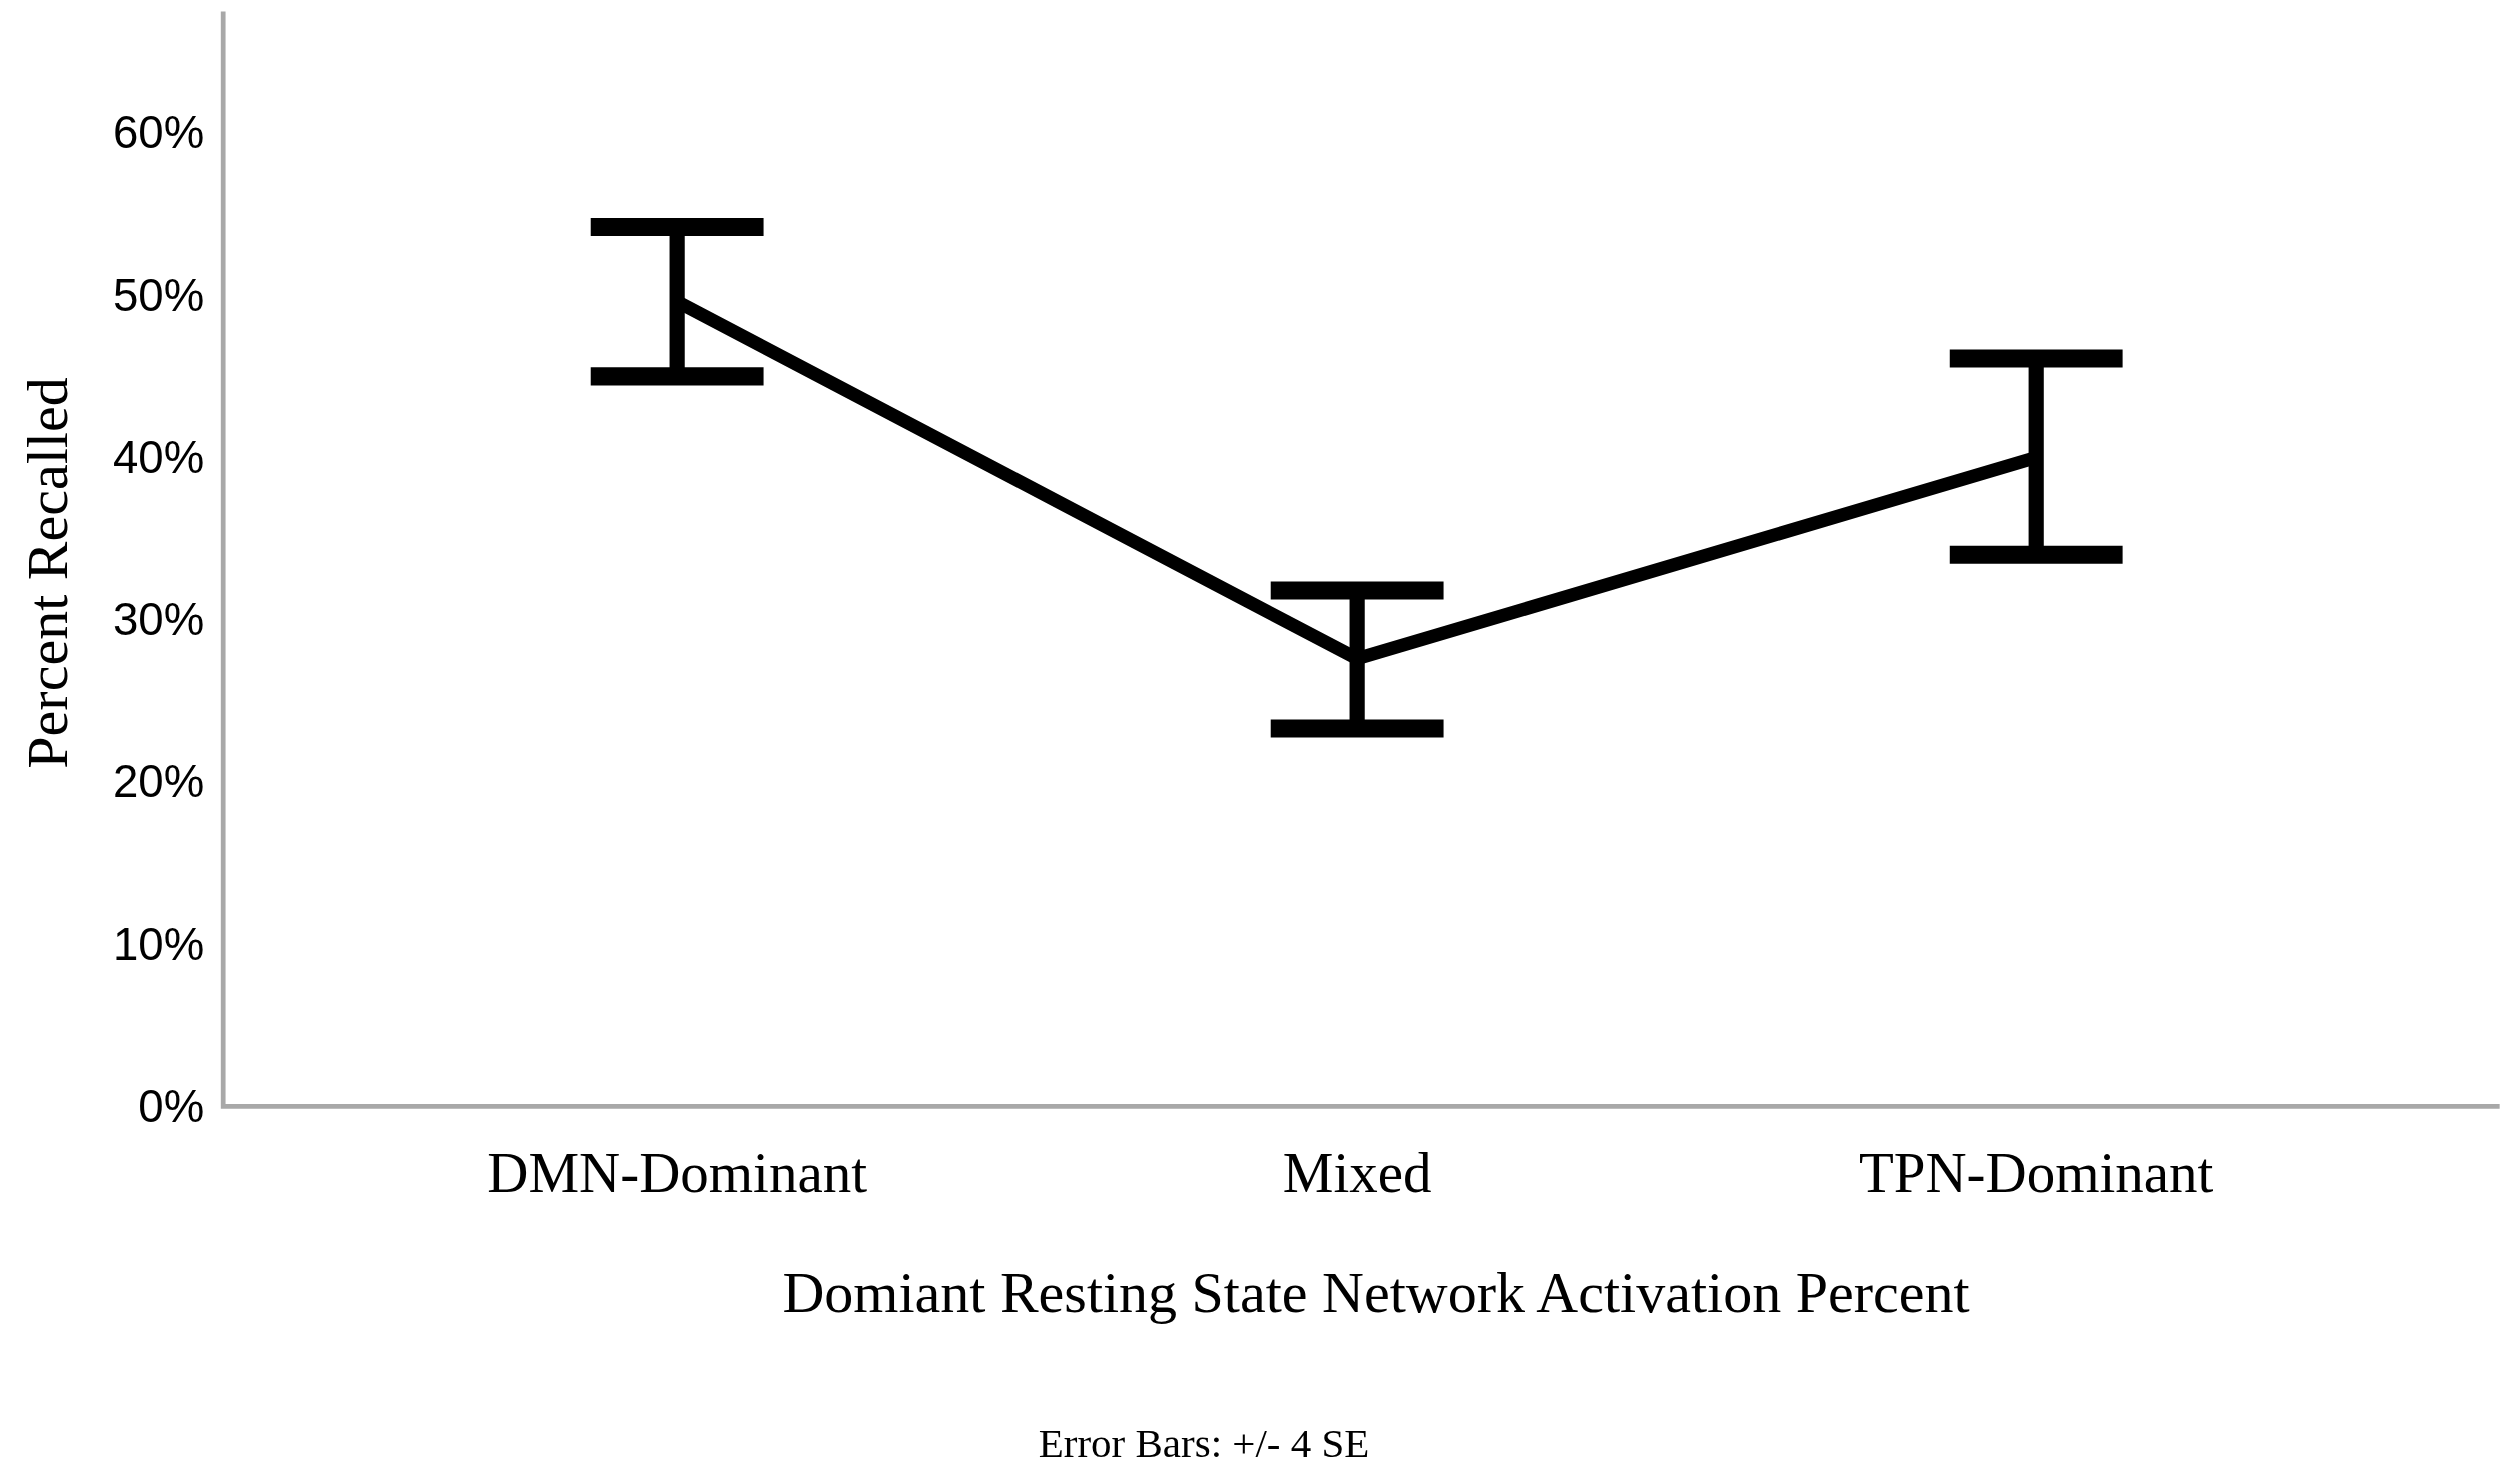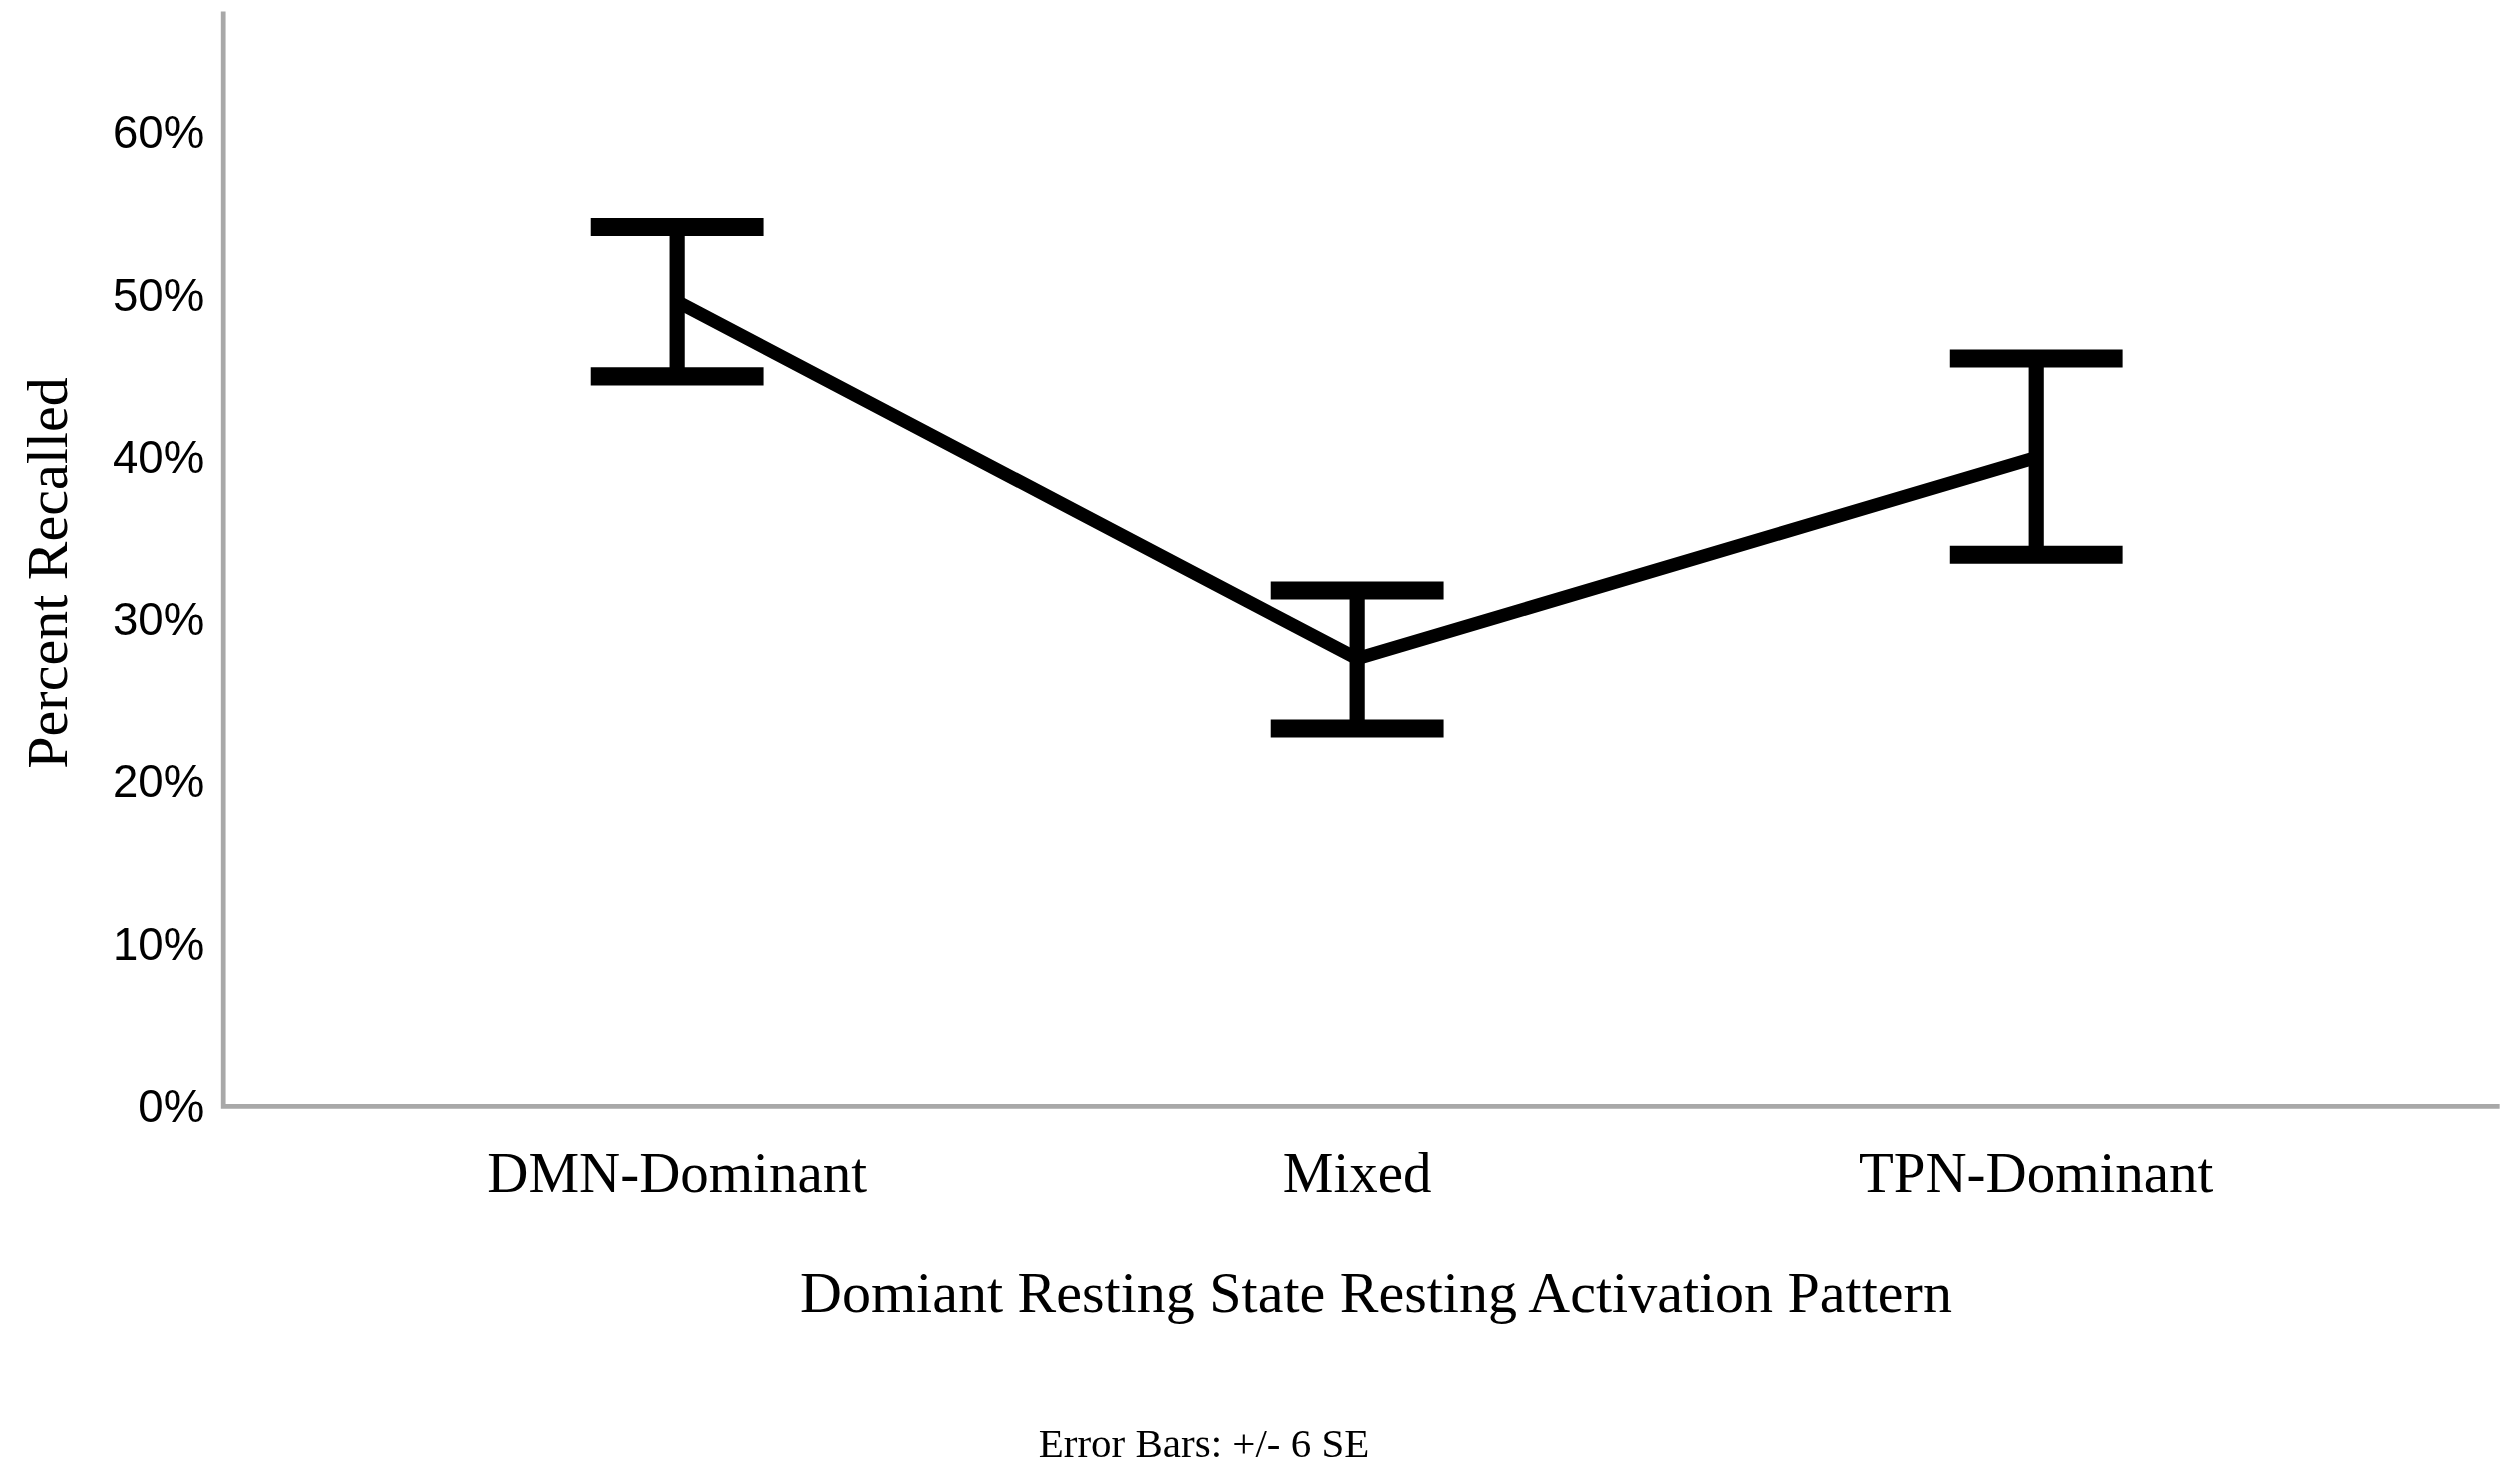--- a/index.html
+++ b/index.html
@@ -69,17 +69,17 @@
       <line x1="1338" y1="766.9661000000001" x2="1520" y2="766.9661000000001" stroke="#000000" stroke-width="19"></line>
       <text x="1429" y="1235" text-anchor="middle" dominant-baseline="central" font-family="&quot;Liberation Serif&quot;, serif" font-size="60" fill="#000000">Mixed</text>
       <line x1="2144" y1="377.4737" x2="2144" y2="584.1780000000001" stroke="#000000" stroke-width="16"></line>
       <line x1="2053" y1="377.4737" x2="2235" y2="377.4737" stroke="#000000" stroke-width="19"></line>
       <line x1="2053" y1="584.1780000000001" x2="2235" y2="584.1780000000001" stroke="#000000" stroke-width="19"></line>
       <text x="2144" y="1235" text-anchor="middle" dominant-baseline="central" font-family="&quot;Liberation Serif&quot;, serif" font-size="60" fill="#000000">TPN-Dominant</text>
     </svg>
 
   <div class="ytitle">Percent Recalled</div>
 
-  <div class="xtitle">Domiant Resting State Resting Activation Pattern</div>
+  <div class="xtitle">Domiant Resting State Network Activation Percent</div>
 
-  <div class="caption">Error Bars: +/- 6 SE</div>
+  <div class="caption">Error Bars: +/- 4 SE</div>
 </div>
 
 
 </body></html>

